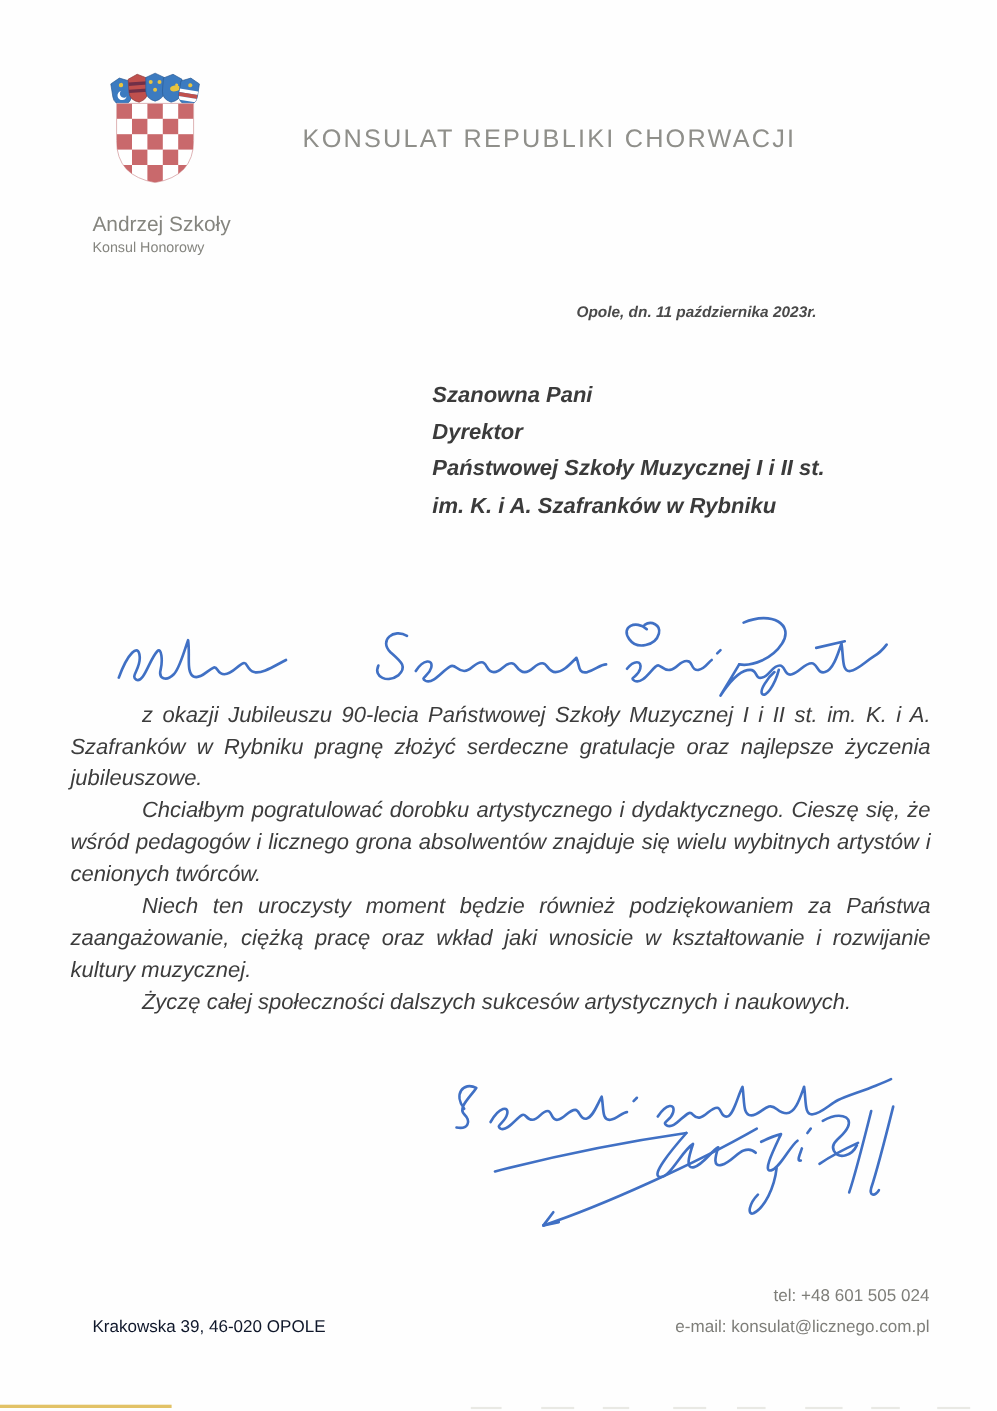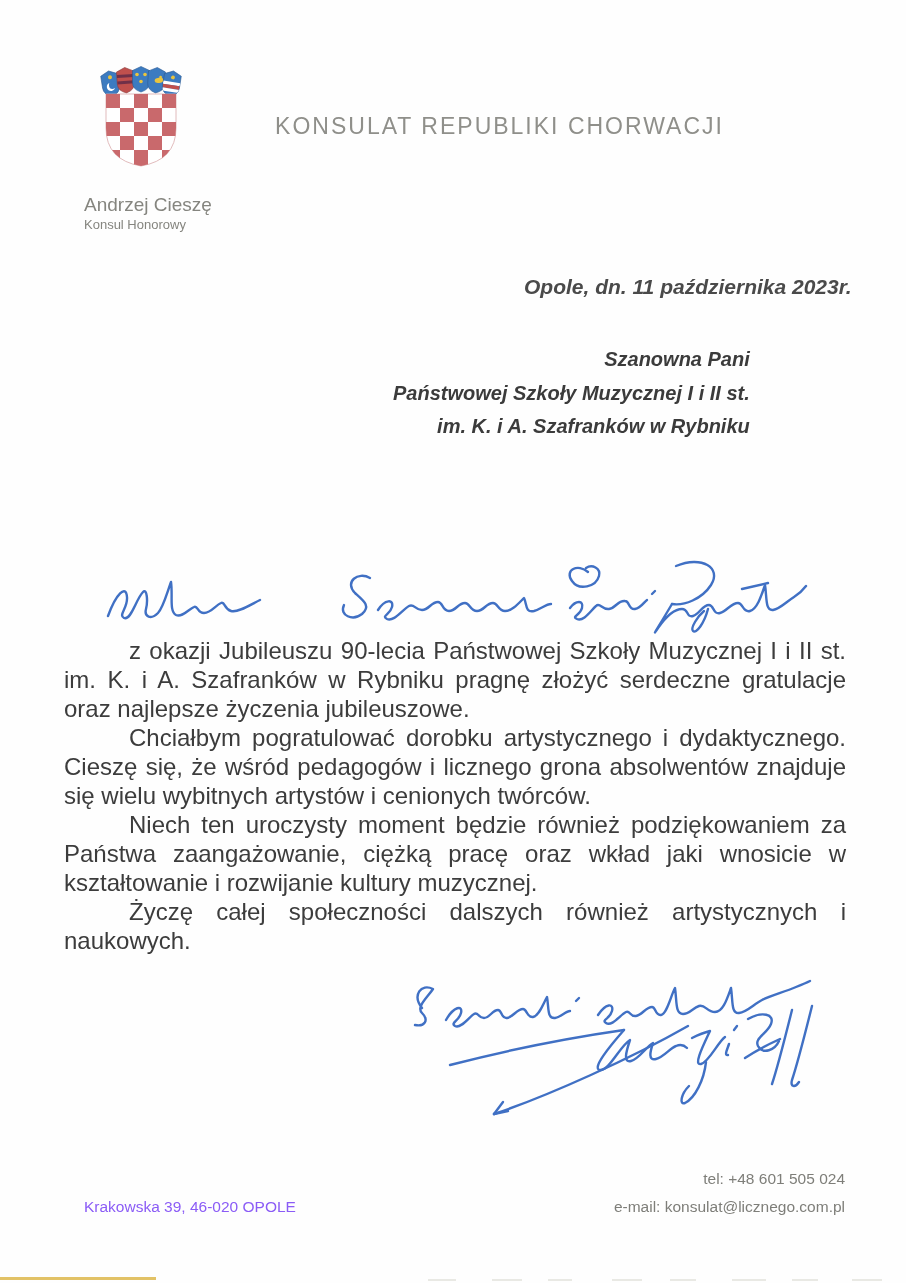--- a/index.html
+++ b/index.html
@@ -11,36 +11,36 @@
   .coa { position:absolute; left:96px; top:64px; width:90px; height:106px; }
   .title {
     position:absolute; left:0; top:113px; width:100%; box-sizing:border-box;
     padding-left:93px; text-align:center;
     font-size:23px; letter-spacing:2px; color:#8f8f8a; font-weight:400;
   }
   .sender-name { position:absolute; left:84px; top:194px; font-size:19px; color:#85857f; }
   .sender-role { position:absolute; left:84px; top:217px; font-size:13px; color:#85857f; }
   .date-line {
     position:absolute; left:524px; top:275px;
-    font-style:italic; font-weight:600; font-size:21px; color:#4a4a4a;
+    font-style:italic; font-weight:600; font-size:14px; color:#4a4a4a;
   }
   .recipient {
     position:absolute; left:393px; top:343px;
-    font-style:italic; font-weight:bold; font-size:20px; line-height:33.6px; color:#3b3b3b;text-align:right;
+    font-style:italic; font-weight:bold; font-size:20px; line-height:33.6px; color:#3b3b3b;
   }
   .hand { position:absolute; }
   .hand svg { display:block; }
   .body-text {
     position:absolute; left:64px; top:636px; width:782px;
-    font-size:24px; line-height:29px; color:#3c3c3c;
+    font-style:italic; font-size:20px; line-height:29px; color:#3c3c3c;
     text-align:justify;
   }
   .body-text p { margin:0; text-indent:65px; }
   .footer-phone  { position:absolute; right:61px; top:1170px; font-size:15.5px; color:#7e7e79; }
-  .footer-addr   { position:absolute; left:84px;  top:1198px; font-size:15.5px; color:#8b5cf6; }
+  .footer-addr   { position:absolute; left:84px;  top:1198px; font-size:15.5px; color:#0f172a; }
   .footer-email  { position:absolute; right:61px; top:1198px; font-size:15.5px; color:#7e7e79; }
   .artifact-yellow { position:absolute; left:0; top:1277px; width:156px; height:3px; background:#e2c266; }
   .artifact-dash { position:absolute; top:1279px; height:2px; background:#e9e9e4; }
 </style>
 </head>
 <body>
 
 <div class="page">
 
   <svg class="coa" viewBox="0 0 90 106" role="img" aria-label="croatia-coat-of-arms">
@@ -107,27 +107,28 @@
         <rect x="24" y="72" width="14" height="14"></rect>
           <rect x="52" y="72" width="14" height="14"></rect>
         <rect x="10" y="86" width="14" height="16"></rect>
           <rect x="38" y="86" width="14" height="16"></rect>
           <rect x="66" y="86" width="14" height="16"></rect>
       </g>
     </g>
   </svg>
 
   <div class="title">KONSULAT REPUBLIKI CHORWACJI</div>
-  <div class="sender-name">Andrzej Cieszę</div>
+  <div class="sender-name">Andrzej Szkoły</div>
   <div class="sender-role">Konsul Honorowy</div>
 
   <div class="date-line">Opole, dn. 11 października 2023r.</div>
 
   <div class="recipient">
     <div>Szanowna Pani</div>
+    <div>Dyrektor</div>
     <div>Państwowej Szkoły Muzycznej I i II st.</div>
     <div>im. K. i A. Szafranków w Rybniku</div>
   </div>
 
   <div class="hand" style="left:78px; top:554px;">
     <svg width="730" height="86" viewBox="0 0 730 86" role="img" aria-label="Wielce Szanowna Pani Dyrektor">
       <g fill="none" stroke="#4070c4" stroke-width="2.4" stroke-linecap="round" stroke-linejoin="round">
         <path d="M30,62 C38,40 48,30 49,43 C50,54 40,61 46,64 C53,67 58,45 65,38 C69,34 70,47 68,55 C66,63 73,66 80,59 C85,54 88,42 93,28 C95,42 91,57 98,61 C104,64 111,55 116,53 C120,51 119,59 126,59 C133,59 138,51 143,49 C147,47 146,55 153,57 C160,59 172,51 182,46"></path>
         <path d="M292,24 C280,17 266,28 277,39 C286,47 293,52 284,60 C275,67 261,62 266,51"></path>
         <path d="M300,56 C307,45 316,45 314,53 C312,61 303,62 309,65 C316,68 324,56 331,52 C336,49 337,56 344,56 C351,56 353,48 360,48 C365,48 364,57 371,57 C378,57 380,49 387,49 C392,49 392,57 399,57 C406,57 408,49 415,49 C420,49 420,57 427,57 C434,57 440,50 446,44 C449,50 447,59 456,57 C463,55 468,50 473,50"></path>
@@ -139,21 +140,21 @@
         <path d="M630,55 C626,70 618,80 615,77 C612,74 620,62 626,57"></path>
         <path d="M664,35 L690,29"></path>
       </g>
     </svg>
   </div>
 
   <div class="body-text">
     <p>z okazji Jubileuszu 90-lecia Państwowej Szkoły Muzycznej I i II st. im. K. i A. Szafranków w Rybniku pragnę złożyć serdeczne gratulacje oraz najlepsze życzenia jubileuszowe.</p>
     <p>Chciałbym pogratulować dorobku artystycznego i dydaktycznego. Cieszę się, że wśród pedagogów i licznego grona absolwentów znajduje się wielu wybitnych artystów i cenionych twórców.</p>
     <p>Niech ten uroczysty moment będzie również podziękowaniem za Państwa zaangażowanie, ciężką pracę oraz wkład jaki wnosicie w kształtowanie i rozwijanie kultury muzycznej.</p>
-    <p>Życzę całej społeczności dalszych również artystycznych i naukowych.</p>
+    <p>Życzę całej społeczności dalszych sukcesów artystycznych i naukowych.</p>
   </div>
 
   <div class="hand" style="left:388px; top:962px;">
     <svg width="445" height="158" viewBox="0 0 445 158" role="img" aria-label="Andrzej Żylak">
       <g fill="none" stroke="#4070c4" stroke-width="2.4" stroke-linecap="round" stroke-linejoin="round">
 
         <path d="M34,46 C24,33 33,21 45,27 C39,36 28,45 34,51 C41,58 37,65 27,63"></path>
         <path d="M58,58 C66,44 75,43 73,51 C71,59 62,61 67,64 C73,67 81,55 86,52 C90,49 90,56 96,56 C102,56 104,48 110,48 C114,48 113,57 119,56 C125,55 129,47 135,47 C139,47 139,56 145,55 C151,54 155,42 159,35 C161,46 159,57 167,56 C173,55 178,49 182,49"></path>
         <path d="M188,39 L191,36"></path>
         <path d="M210,53 C218,41 226,41 224,49 C222,57 213,58 218,61 C224,65 232,53 238,50 C242,48 242,55 248,54 C254,53 258,45 264,45 C268,45 267,54 273,53 C279,52 283,33 287,26 C289,39 287,52 295,52 C301,52 305,46 311,44 C317,42 319,50 327,50 C335,50 339,37 343,26 C345,39 343,52 351,51 C359,50 366,42 374,38 C382,34 396,30 408,25 C413,23 418,21 422,19"></path>

